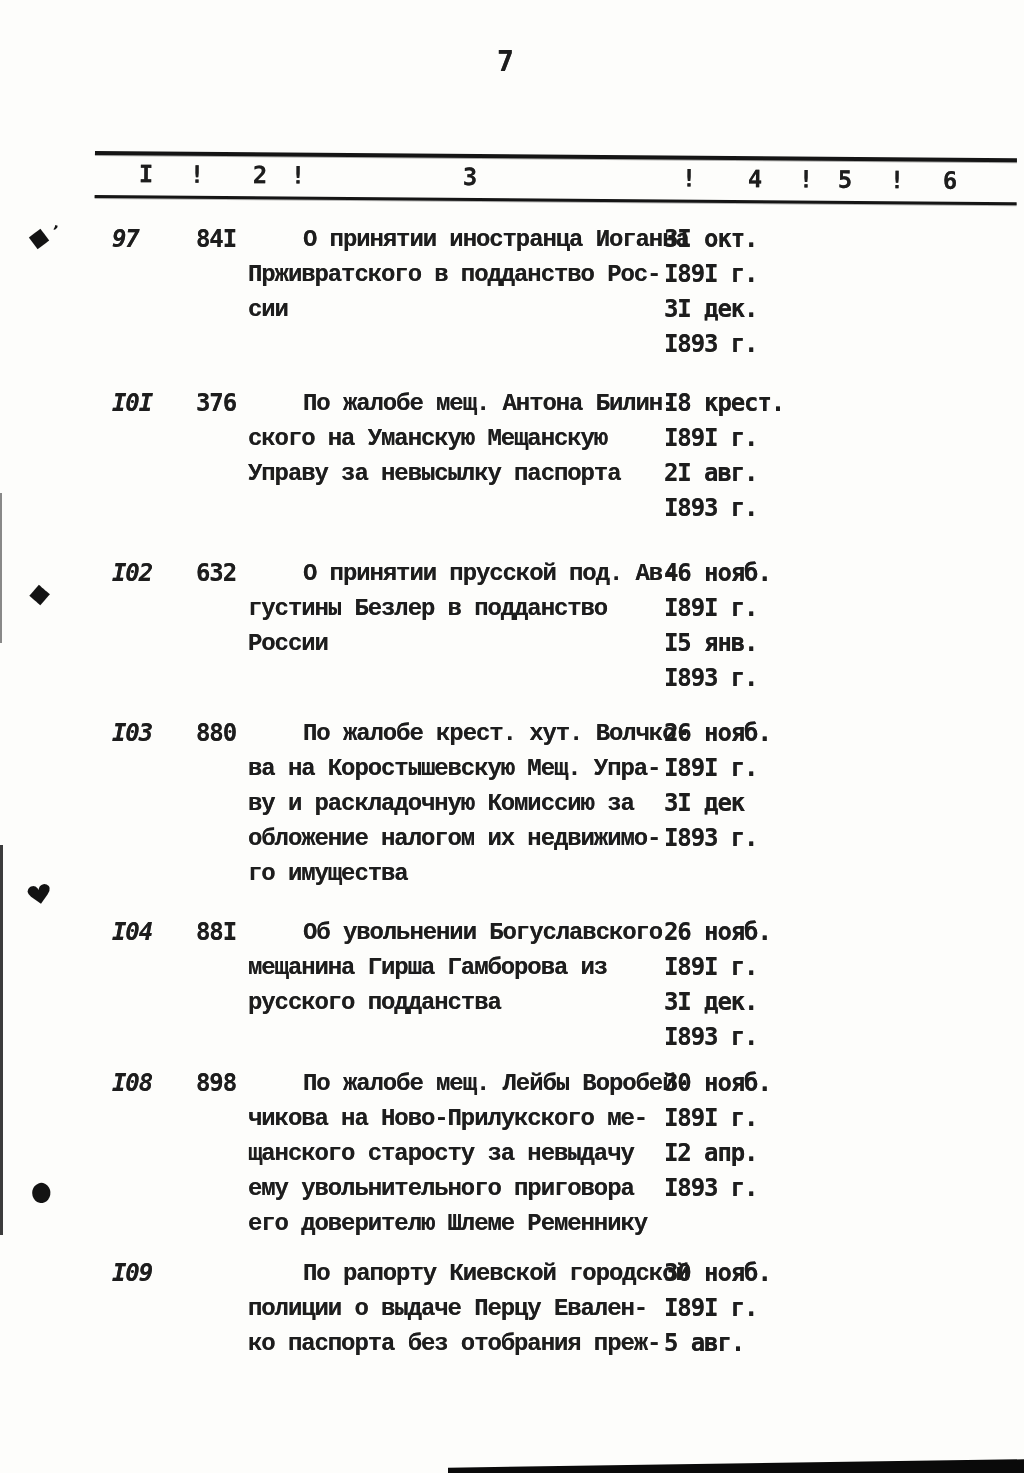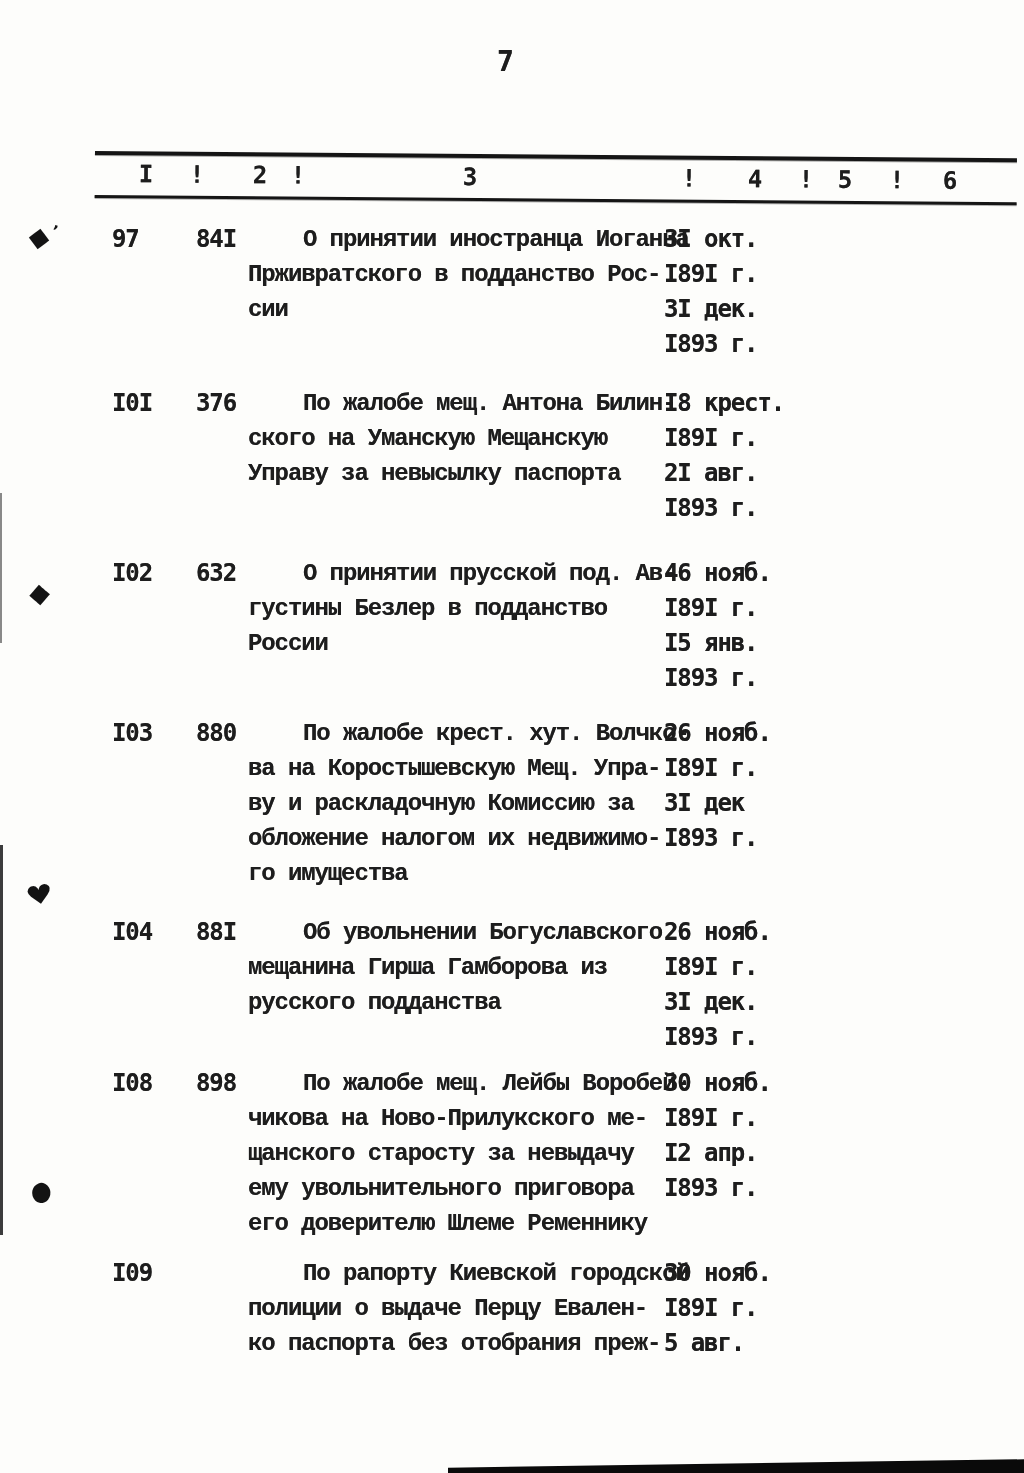--- a/index.html
+++ b/index.html
@@ -64,21 +64,21 @@
   
   .entry {
     position: absolute;
     left: 0;
     width: 1024px;
   }
   .cell {
     position: absolute;
     top: 0;
   }
-  .c1 { left: 112px; }
+  .c1 { left: 112px; font-style: italic; }
   .c2 { left: 196px; }
   .c3 { left: 248px; text-indent: 55px; font-family: Liberation Mono, monospace; }
   .c4 { left: 664px; }
   
   .mark {
     position: absolute;
     color: #131313;
     font-family: "DejaVu Sans", sans-serif;
     font-size: 27px;
     line-height: 27px;

